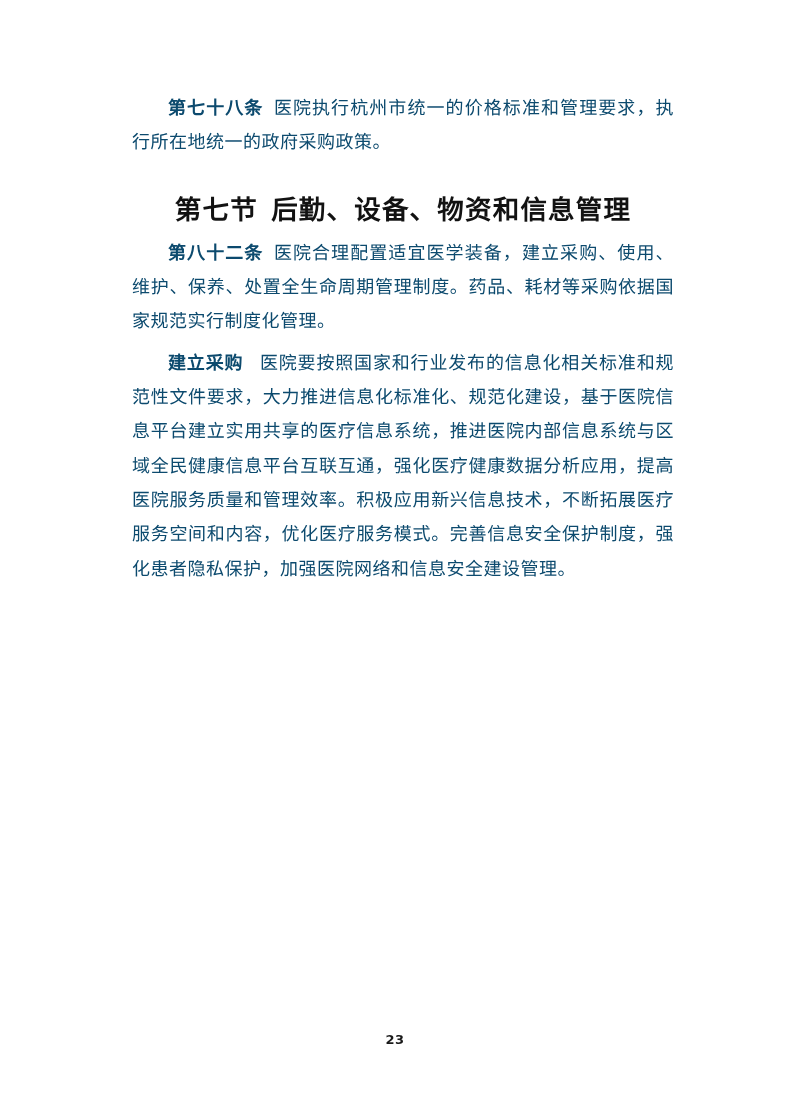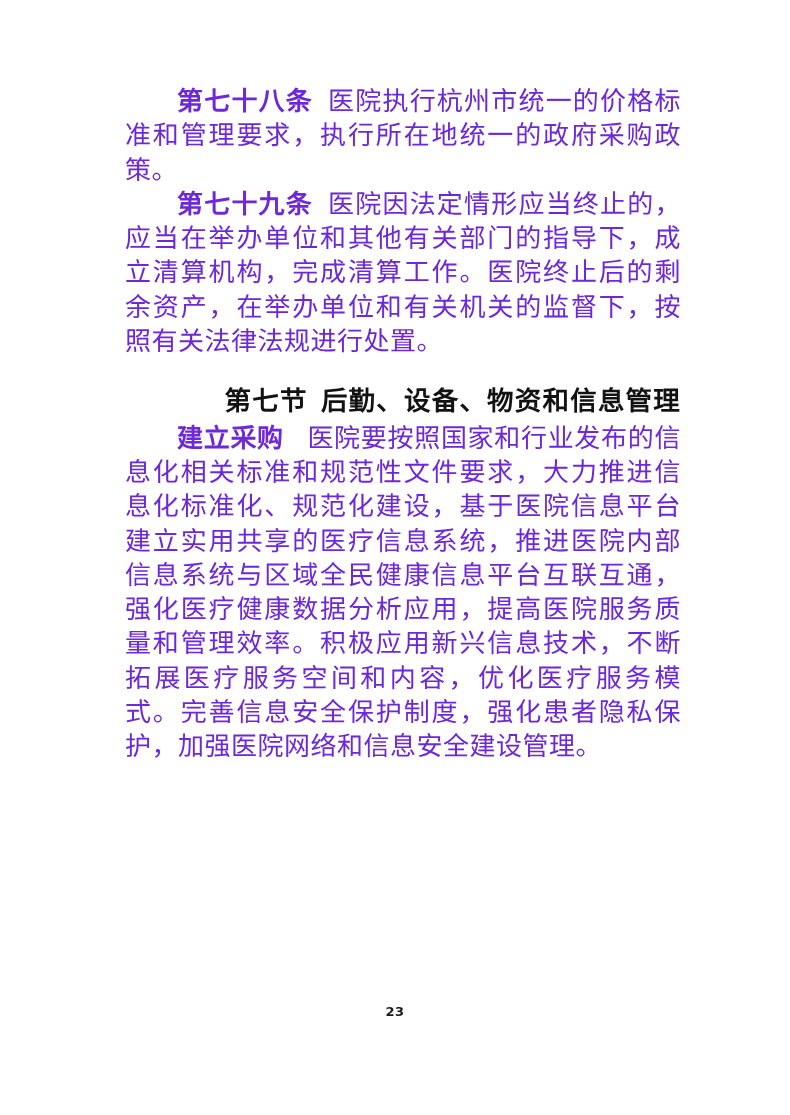--- a/index.html
+++ b/index.html
@@ -23,29 +23,29 @@
 
   .content {
     position: absolute;
     left: 125px;
     top: 84px;
     width: 556px;
   }
 
   
   .para {
-    margin: 0;
-    font-size: 26px;
+    margin: 7px;
+    font-size: 18px;
     line-height: 34.3px;
     text-align: justify;
     text-justify: inter-character;
     text-indent: 2em;
     letter-spacing: 0.5px;
     word-break: break-all;
-    color: #6d28d9;
+    color: #0c4a6e;
   }
 
   .para + .para {
     margin-top: 0;
   }
 
   
   .art-label {
     font-weight: bold;
     letter-spacing: 0.5px;
@@ -62,53 +62,53 @@
   }
 
   
   .section-heading {
     margin: 0;
     padding-top: 26px;
     padding-bottom: 2px;
     font-size: 26.5px;
     line-height: 34.3px;
     font-weight: bold;
-    text-align: right;
+    text-align: center;
     letter-spacing: 1.2px;
     color: #121212;
     font-family: "DejaVu Serif", "Liberation Serif", serif;
   }
 
   .heading-gap {
     display: inline-block;
     width: 0.5em;
   }
 
   
   .page-number {
     position: absolute;
     left: 0;
     right: 0;
-    top: 1004px;
+    top: 1032px;
     text-align: center;
     font-family: "DejaVu Sans", "Liberation Sans", sans-serif;
     font-size: 13px;
     font-weight: bold;
     letter-spacing: 0.5px;
     color: #1a1a1a;
   }
 </style>
 </head>
 <body>
 
 <div class="page">
 
   <div class="content">
 
   <p class="para"><span class="art-label">第七十八条</span><span class="art-gap"></span><span>医院执行杭州市统一的价格标准和管理要求，执行所在地统一的政府采购政策。</span></p>
-      <p class="para"><span class="art-label">第七十九条</span><span class="art-gap"></span><span>医院因法定情形应当终止的，应当在举办单位和其他有关部门的指导下，成立清算机构，完成清算工作。医院终止后的剩余资产，在举办单位和有关机关的监督下，按照有关法律法规进行处置。</span></p>
       <div class="section-heading"><span>第七节</span><span class="heading-gap"></span><span>后勤、设备、物资和信息管理</span></div>
+      <p class="para"><span class="art-label">第八十二条</span><span class="art-gap"></span><span>医院合理配置适宜医学装备，建立采购、使用、维护、保养、处置全生命周期管理制度。药品、耗材等采购依据国家规范实行制度化管理。</span></p>
       <p class="para"><span class="art-label">建立采购</span><span class="art-gap wide"></span><span>医院要按照国家和行业发布的信息化相关标准和规范性文件要求，大力推进信息化标准化、规范化建设，基于医院信息平台建立实用共享的医疗信息系统，推进医院内部信息系统与区域全民健康信息平台互联互通，强化医疗健康数据分析应用，提高医院服务质量和管理效率。积极应用新兴信息技术，不断拓展医疗服务空间和内容，优化医疗服务模式。完善信息安全保护制度，强化患者隐私保护，加强医院网络和信息安全建设管理。</span></p>
     </div>
 
   <div class="page-number">23</div>
 
 </div>
 
 </body></html>

